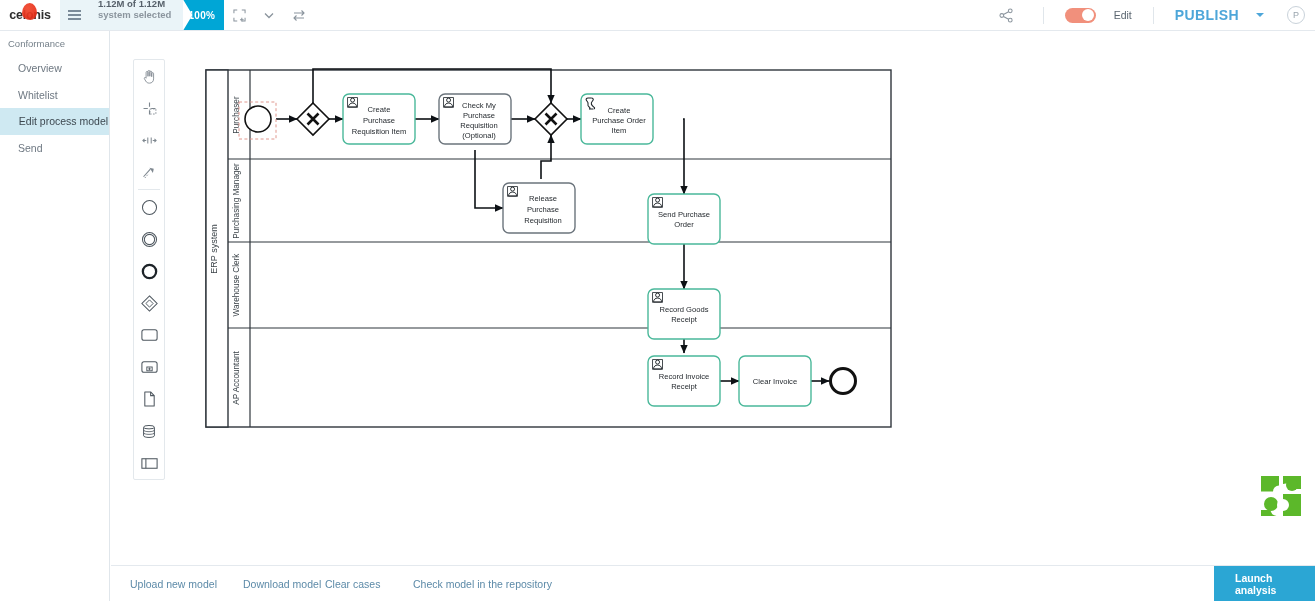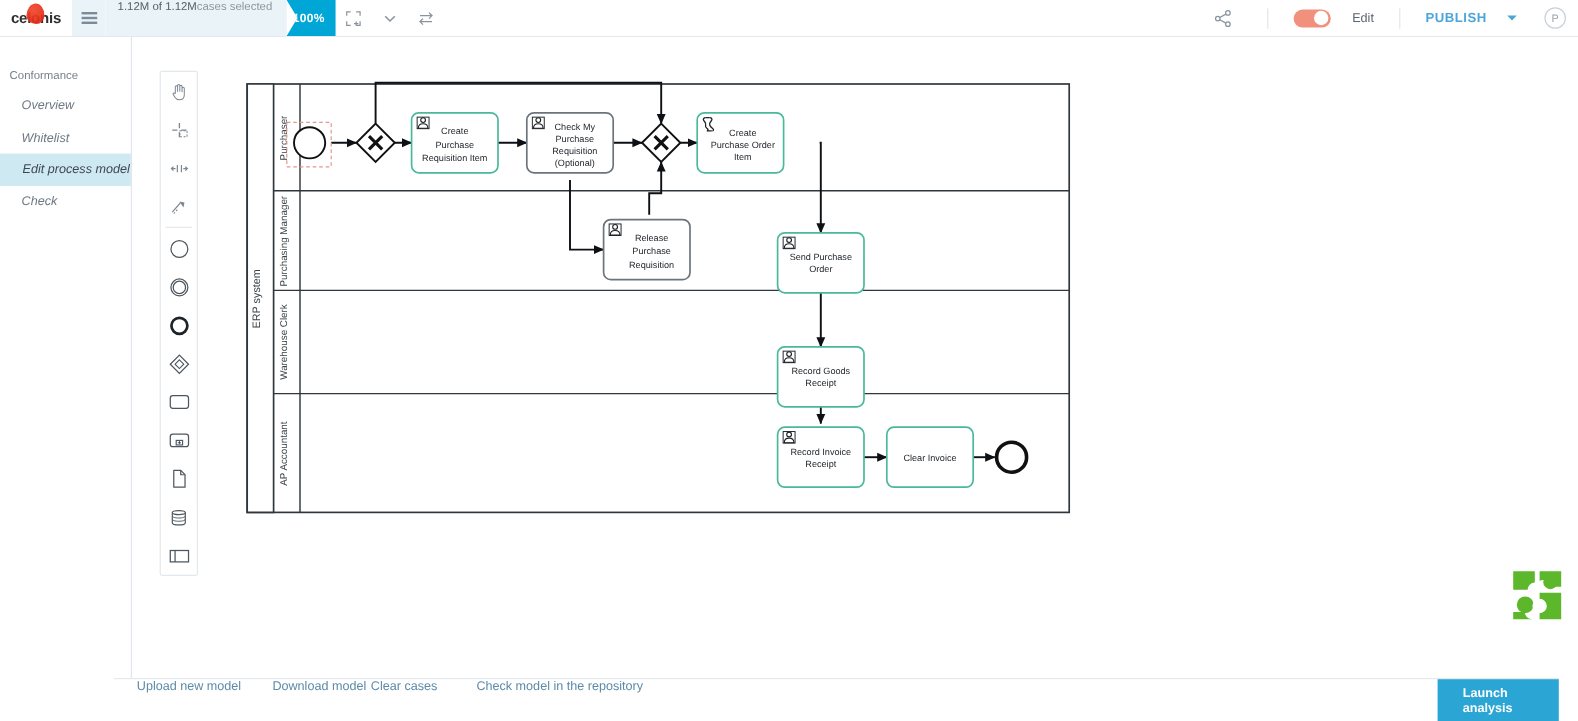--- a/index.html
+++ b/index.html
@@ -31,22 +31,22 @@
     border-radius:52% 48% 45% 55% / 60% 58% 42% 40%;
     z-index:2; opacity:.93;
   }
   .hamburger-btn {
     width:28px; background:#eaf4f8; display:flex; align-items:center;
     justify-content:center; cursor:pointer;
   }
   .hamburger-btn span { display:block; width:13px; }
   .hamburger-btn i { display:block; height:1.5px; background:#7b8b99; margin:2.4px 0; }
   .cases-box {
-    background:#eaf4f8; display:flex; flex-direction:row; justify-content:center;
-    padding:0 12px 12px 10px; min-width:85px;
+    background:#eaf4f8; display:flex; flex-direction:column; justify-content:center;
+    padding:0 12px 12px 10px; min-width:85px;font-weight:bold;
   }
   .cases-line1 { font-size:9.5px; color:#56606a; line-height:11px; }
   .cases-line2 { font-size:9.5px; color:#8b959e; line-height:11px; }
   .pct-badge {
     background:#00a6d6; color:#fff; font-size:10px; font-weight:700;
     display:flex; align-items:center; justify-content:center; padding:0 9px 0 5px;
     clip-path:polygon(0 0, 100% 0, 100% 100%, 0 100%, 9px 50%);
     min-width:40px; letter-spacing:.3px;
   }
   .hdr-icon {
@@ -58,40 +58,40 @@
   .vsep { width:1px; height:17px; background:#e0e6eb; margin:0 9px; }
   .toggle {
     width:31px; height:15px; border-radius:8px; background:#f1907c;
     position:relative; cursor:pointer; margin-right:6px;
   }
   .toggle:after {
     content:""; position:absolute; right:1.5px; top:1.5px;
     width:12px; height:12px; border-radius:50%; background:#fff;
   }
   .edit-lbl { font-size:10.5px; color:#5b6670; }
-  .publish-lbl { font-size:11px; color:#4da6d9; font-weight:600; letter-spacing:.4px; }
+  .publish-lbl { font-size:14px; color:#4da6d9; font-weight:600; letter-spacing:.4px; }
   .caret {
     width:0;height:0;border-left:4px solid transparent;border-right:4px solid transparent;
     border-top:4.5px solid #4da6d9; margin-left:5px; cursor:pointer;
   }
   .avatar {
     width:18px;height:18px;border-radius:50%;border:1px solid #c9d2da;
     display:flex;align-items:center;justify-content:center;
     font-size:9px;color:#9aa5ae; margin-left:11px; cursor:pointer;
   }
 
   
   #sidebar {
     position:absolute; top:31px; left:0; width:110px; height:570px;
     background:#fff; border-right:1px solid #e0e6eb;
   }
-  .side-title { font-size:9.5px; color:#75808a; padding:7px 0 6px 8px;margin-top:20px; }
+  .side-title { font-size:9.5px; color:#75808a; padding:7px 0 6px 8px; }
   .side-item {
     height:26.5px; display:flex; align-items:center; padding-left:18px;
-    font-size:10.5px; color:#6e7882; cursor:pointer;font-style:italic;
+    font-size:10.5px; color:#6e7882; cursor:pointer;
   }
   .side-item.active { background:#cfe9f2; color:#3d4850;justify-content:center; }
 
   
   #canvas {
     position:absolute; top:31px; left:111px; width:1204px; height:534px;
     background:#ffffff;
     padding-left:20px;
   }
   
@@ -103,22 +103,22 @@
     height:32px; display:flex; align-items:center; justify-content:center;
     cursor:pointer;
   }
   .pal-sep { height:1px; background:#e3e8ec; margin:1px 4px; }
 
   
   #diagram { position:absolute; left:0; top:0; width:1204px; height:534px; }
 
   
   #bottombar {
-    position:absolute; left:95px; top:565px; width:1204px; height:36px;
-    background:#fff; border-top:1px solid #e4e9ee; display:flex; 
+    position:absolute; left:111px; top:565px; width:1204px; height:36px;
+    background:#fff; border-top:1px solid #e4e9ee; display:flex; align-items:center;
   }
   .bb-link {
     font-size:10.5px; color:#5c8aa8; cursor:pointer; white-space:nowrap;
   }
   #bb-links { display:flex; gap:0; padding-left:19px; }
   #bb-links .bb-link + .bb-link { margin-left:0; }
   .bb-l1 { width:113px; } .bb-l2 { width:82px; } .bb-l3 { width:88px; }
   #launch-btn {
     position:absolute; right:0; top:0; width:101px; height:36px;
     background:#2ba6d4; color:#fff; font-size:10.5px; font-weight:700;
@@ -140,21 +140,21 @@
   <div class="hamburger-btn">
     <span>
         <i></i>
         <i></i>
         <i></i>
       </span>
   </div>
 
   <div class="cases-box">
     <div class="cases-line1">1.12M of 1.12M</div>
-    <div class="cases-line2">cases selected</div>
+    <div class="cases-line2">system selected</div>
   </div>
 
   <div class="pct-badge">100%</div>
 
   <div class="hdr-icon">
     <svg width="13" height="13" viewBox="0 0 14 14">
       <path d="M1 4V1h3M13 4V1h-3M1 10v3h3M13 10v3h-3" fill="none" stroke="#8a949d" stroke-width="1.1" stroke-dasharray="0" stroke-linecap="square"></path>
       <path d="M9.5 9.5v4M7.5 11.5h4" stroke="#8a949d" stroke-width="1.1"></path>
     </svg>
   </div>
@@ -198,21 +198,21 @@
   <div class="side-item">
       <span>Overview</span>
     </div>
   <div class="side-item">
       <span>Whitelist</span>
     </div>
   <div class="side-item active">
       <span>Edit process model</span>
     </div>
   <div class="side-item">
-      <span>Check</span>
+      <span>Send</span>
     </div>
 </div>
 
 <div id="canvas">
 
   <div id="palette">
     <div class="pal-item">
       <svg width="17" height="17" viewBox="0 0 20 20">
         <path d="M6 12V5.2a1.1 1.1 0 012.2 0V10M8.2 9.6V4a1.1 1.1 0 012.2 0v5.6M10.4 9.8V4.8a1.1 1.1 0 012.2 0v5.3M12.6 10.4V6.6a1.1 1.1 0 012.2 0v6.2c0 3.2-2.1 5-4.8 5-2.4 0-3.5-.9-4.4-2.4L4 12.6c-.5-.9.5-1.9 1.3-1.3L6 12" fill="#fff" stroke="#7e878f" stroke-width="1" stroke-linejoin="round"></path>
       </svg>

